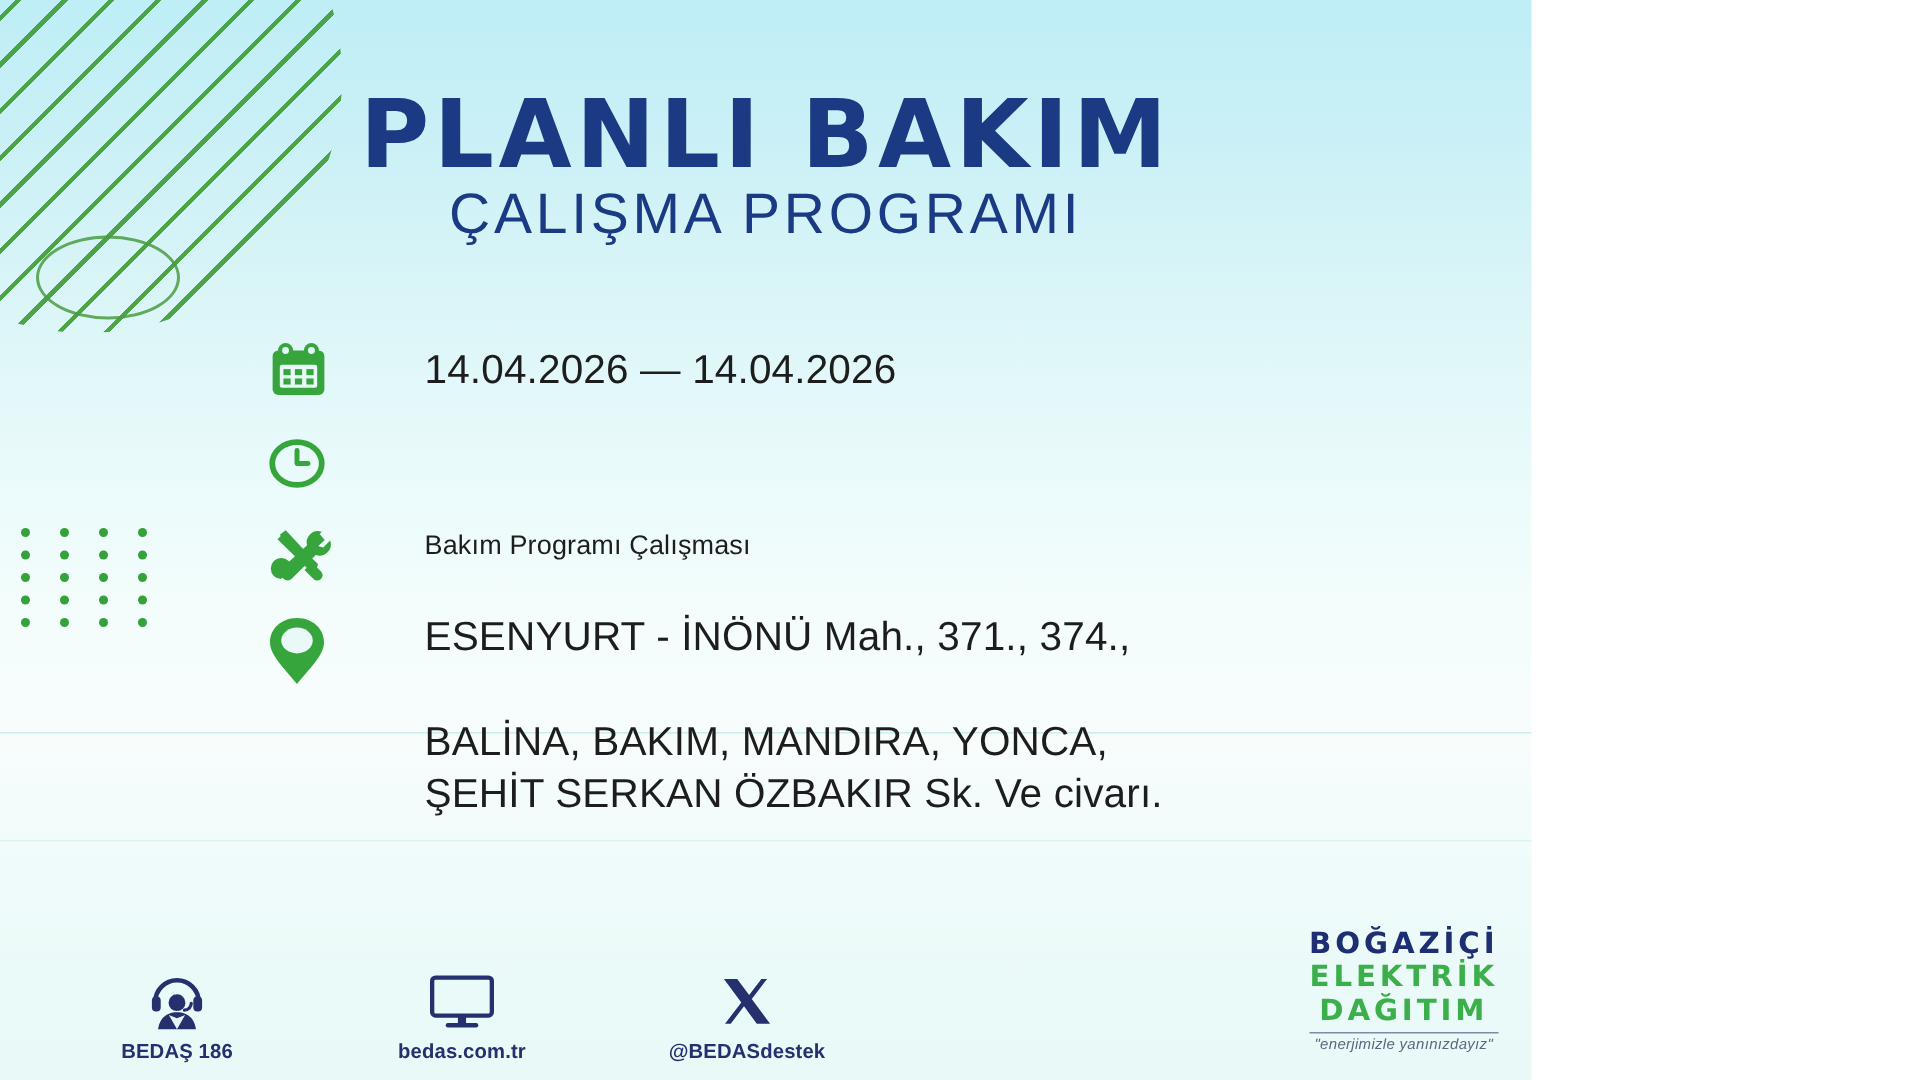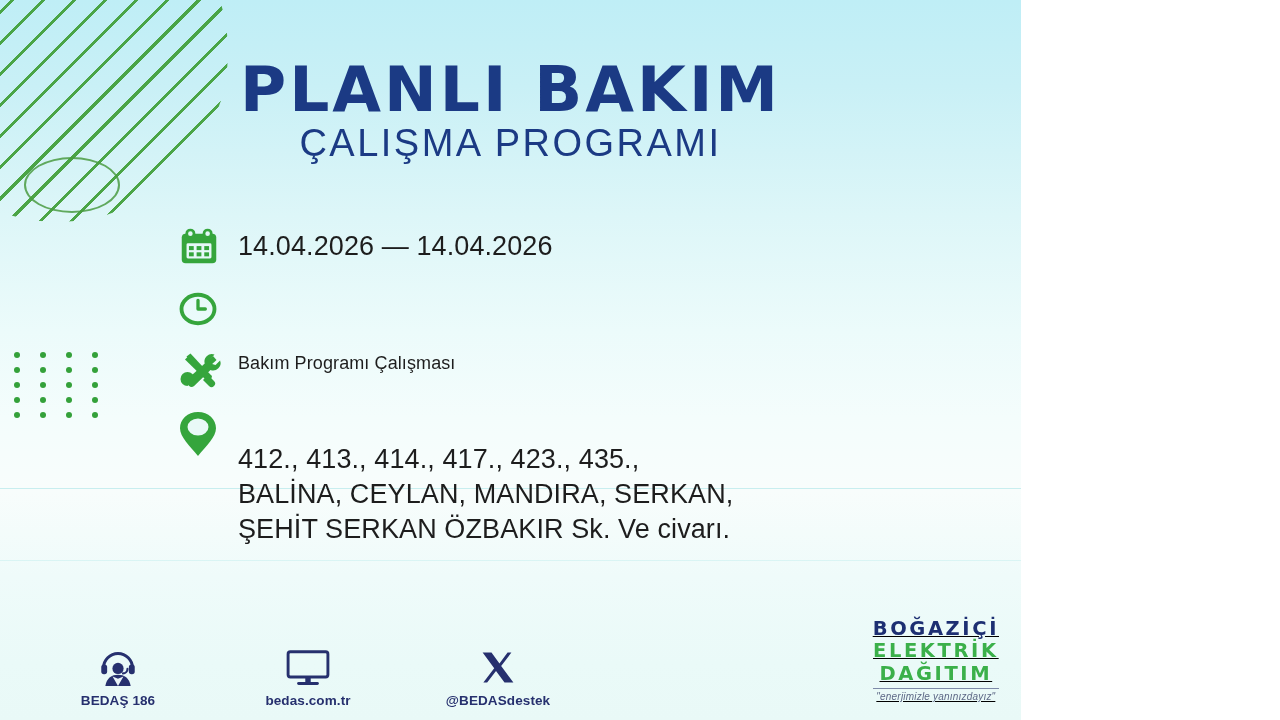--- a/index.html
+++ b/index.html
@@ -153,20 +153,21 @@
     display: flex;
     align-items: center;
     justify-content: flex-start;
   }
   .info-row .info-text {
     font-size: 27px;
     color: #1d1d1d;
     line-height: 1.24;
     padding-top: 8px;
     letter-spacing: 0.1px;
+    margin-left: 45px;
   }
   .info-row.address .info-text {
     line-height: 1.30;
     padding-top: 2px;
   }
   .info-row.address .icon-wrap { height: 58px; }
   .info-row.work .info-text { font-size: 18px; }
 
   
   .footer-contacts {
@@ -198,21 +199,20 @@
     white-space: nowrap;
   }
 
   
   .brand {
     position: absolute;
     right: 22px;
     bottom: 18px;
     text-align: center;
     line-height: 1;
-    text-decoration: underline;
   }
   .brand .b-line {
     font-size: 19.5px;
     font-weight: 700;
     letter-spacing: 2.6px;
     font-family: "DejaVu Sans", sans-serif;
   }
   .brand .b1 { color: #1d2f72; }
   .brand .b2 { color: #3bb04a; margin-top: 3px; }
   .brand .b3 { color: #3bb04a; margin-top: 3px; }
@@ -340,23 +340,23 @@
     </div>
 
     <div class="info-row address">
       <span class="icon-wrap">
         <svg width="44" height="52" viewBox="0 0 44 52" aria-hidden="true">
           <path d="M22 4 C11.5 4 4 11.3 4 20.2 C4 29 14 38 22 48 C30 38 40 29 40 20.2 C40 11.3 32.5 4 22 4 Z" fill="#35a53c"></path>
           <ellipse cx="22" cy="19" rx="10.5" ry="8.6" fill="#e9f9f7"></ellipse>
         </svg>
       </span>
       <span class="info-text">
+        <span>ESENYURT - İNÖNÜ Mah., 371., 374.,</span><br>
         <br>
-        <span>412., 413., 414., 417., 423., 435.,</span><br>
-        <span>BALİNA, CEYLAN, MANDIRA, SERKAN,</span><br>
+        <span>BALİNA, BAKIM, MANDIRA, YONCA,</span><br>
         <span>ŞEHİT SERKAN ÖZBAKIR Sk. Ve civarı.</span>
       </span>
     </div>
 
   </div>
 
   <div class="footer-contacts">
 
     <div class="contact">
       <span class="c-icon">

